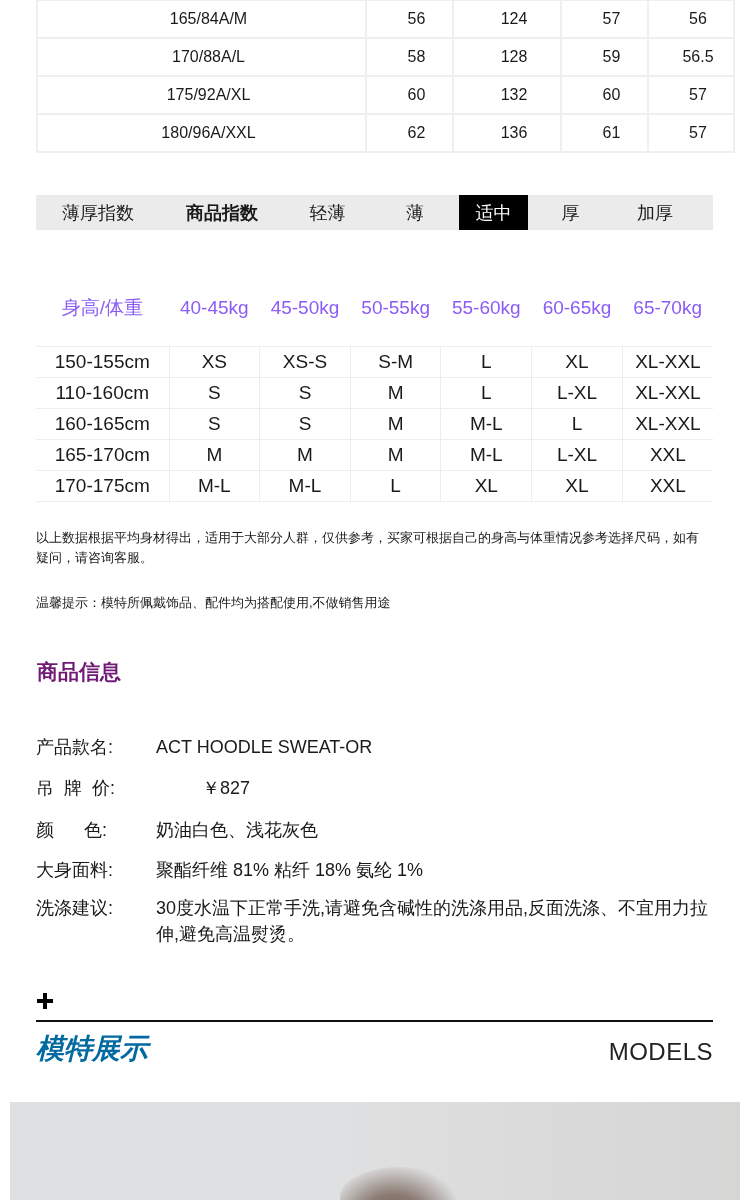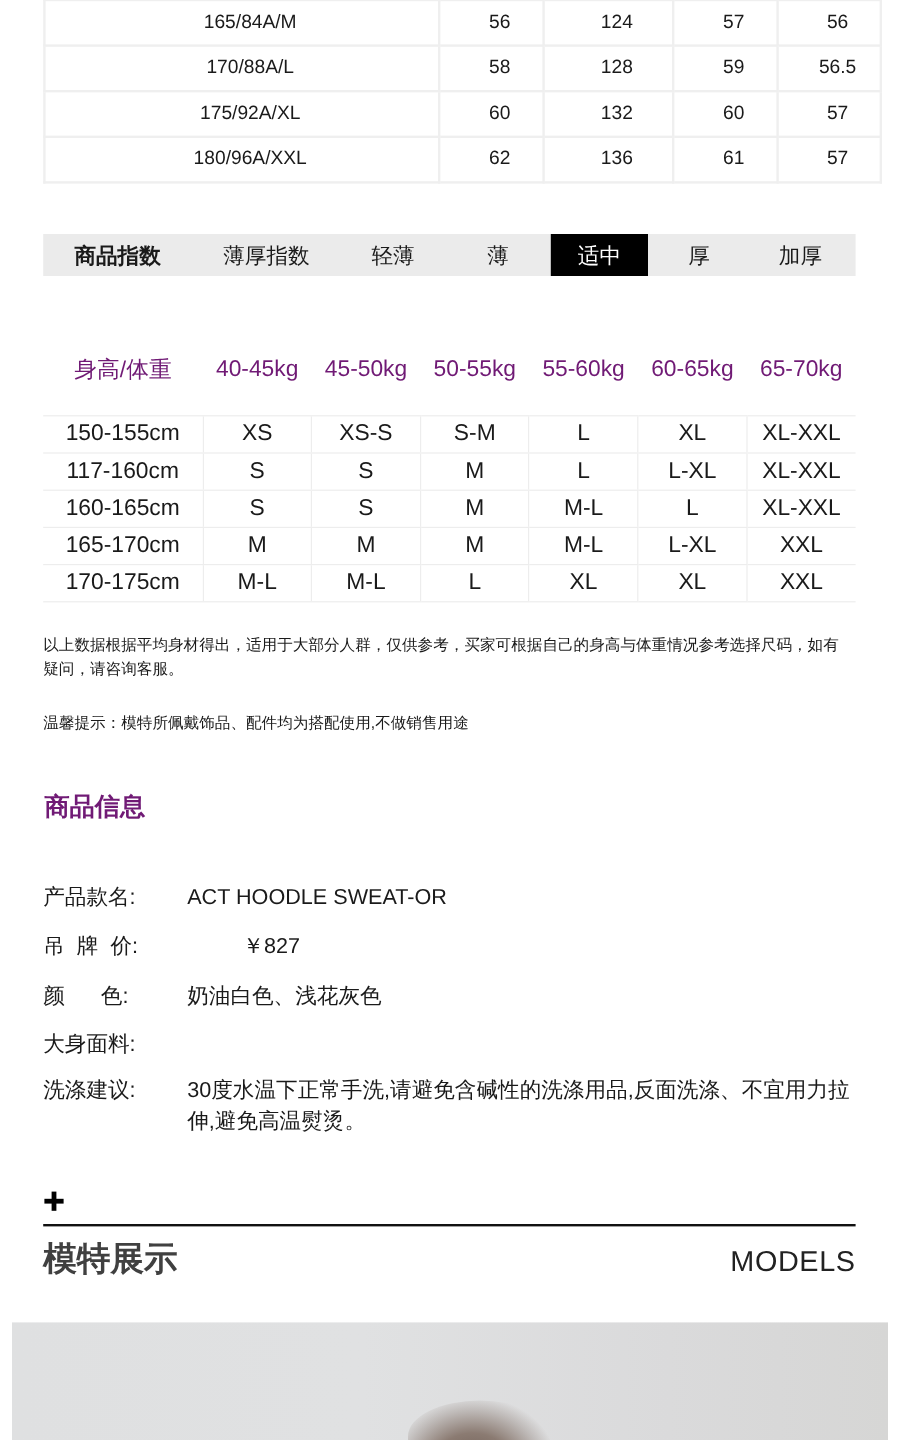--- a/index.html
+++ b/index.html
@@ -27,30 +27,30 @@
     background: #ebebeb; display: flex;
   }
   .thickness-bar .cell {
     flex: 0 0 auto; display: flex; align-items: center; justify-content: center;
     font-size: 18px; color: #1a1a1a;
   }
   .thickness-bar .cell.title { width: 124px; font-weight: bold; font-size: 18px; }
   .thickness-bar .cell.w1 { width: 124px; }
   .thickness-bar .cell.w2 { width: 87px; }
   .thickness-bar .cell.w3 { width: 88px; }
-  .thickness-bar .cell.active { background: #000; color: #fff; width: 81px; }
+  .thickness-bar .cell.active { background: #000; color: #fff; width: 69px; }
   .thickness-bar .cell.w5 { width: 85px; }
   .thickness-bar .cell.w6 { width: 84px; }
 
   
   .size-header {
     position: absolute; left: 36px; top: 290px; width: 677px; height: 36px; display: flex;
   }
   .size-header div {
-    display: flex; align-items: center; justify-content: center; font-size: 19px; color: #701a75;
+    display: flex; align-items: center; justify-content: center; font-size: 19px; color: #8b5cf6;
   }
   .size-header .h0 { width: 133px; }
   .size-header .h { width: 90.7px; }
 
   .size-table {
     position: absolute; left: 36px; top: 346px; width: 677px;
     border-collapse: collapse; table-layout: fixed;
   }
   .size-table td {
     height: 31px; text-align: center; font-size: 19px; color: #1a1a1a;
@@ -71,21 +71,21 @@
   .info-row { position: absolute; left: 36px; width: 680px; display: flex; font-size: 18px; line-height: 26px; color: #1a1a1a; }
   .info-row .label { width: 120px; flex: 0 0 120px; white-space: pre; }
   .info-row .value { flex: 1; }
 
   
   .plus-icon { position: absolute; left: 36px; top: 992px; width: 18px; height: 18px; }
   .plus-icon::before, .plus-icon::after { content: ""; position: absolute; background: #000; }
   .plus-icon::before { left: 7px; top: 1px; width: 4px; height: 16px; }
   .plus-icon::after { left: 1px; top: 7px; width: 16px; height: 4px; }
   .divider-line { position: absolute; left: 36px; top: 1020px; width: 677px; height: 2px; background: #111; }
-  .models-title { position: absolute; left: 36px; top: 1030px; font-size: 28px; font-weight: bold; color: #404040; }
+  .models-title { position: absolute; left: 36px; top: 1030px; font-size: 28px; font-weight: bold; color: #0369a1; font-style: italic; }
   .models-en { position: absolute; right: 37px; top: 1038px; font-size: 24px; color: #222; letter-spacing: 0.5px; }
 
   
   .model-photo {
     position: absolute; left: 10px; top: 1102px; width: 730px; height: 98px;
     background: linear-gradient(90deg, #dfe0e1 0%, #e0e1e2 40%, #dadadb 75%, #d6d6d5 100%);
     overflow: hidden;
   }
   .hair {
     position: absolute; left: 330px; top: 65px; width: 120px; height: 60px;
@@ -123,22 +123,22 @@
       <td class="c0">180/96A/XXL</td>
       <td class="c1">62</td>
       <td class="c2">136</td>
       <td class="c3">61</td>
       <td class="c4">57</td>
     </tr>
   </tbody>
 </table>
 
 <div class="thickness-bar">
+  <div class="cell w1">薄厚指数</div>
   <div class="cell title">商品指数</div>
-  <div class="cell w1">薄厚指数</div>
   <div class="cell w2">轻薄</div>
   <div class="cell w3">薄</div>
   <div class="cell active">适中</div>
   <div class="cell w5">厚</div>
   <div class="cell w6">加厚</div>
 </div>
 
 <div class="size-header">
   <div class="h0">身高/体重</div>
   <div class="h">40-45kg</div>
@@ -154,21 +154,21 @@
     <tr>
       <td>150-155cm</td>
       <td>XS</td>
       <td>XS-S</td>
       <td>S-M</td>
       <td>L</td>
       <td>XL</td>
       <td>XL-XXL</td>
     </tr>
     <tr>
-      <td>117-160cm</td>
+      <td>110-160cm</td>
       <td>S</td>
       <td>S</td>
       <td>M</td>
       <td>L</td>
       <td>L-XL</td>
       <td>XL-XXL</td>
     </tr>
     <tr>
       <td>160-165cm</td>
       <td>S</td>
@@ -211,20 +211,21 @@
 <div class="info-row" style="top:775px;gap:46px;">
   <span class="label">吊  牌  价:</span>
   <span class="value">￥827</span>
 </div>
 <div class="info-row" style="top:817px;align-items:center;">
   <span class="label">颜      色:</span>
   <span class="value">奶油白色、浅花灰色</span>
 </div>
 <div class="info-row" style="top:857px;">
   <span class="label">大身面料:</span>
+  <span class="value">聚酯纤维 81% 粘纤 18% 氨纶 1%</span>
 </div>
 <div class="info-row" style="top:895px;">
   <span class="label">洗涤建议:</span>
   <span class="value">30度水温下正常手洗,请避免含碱性的洗涤用品,反面洗涤、不宜用力拉伸,避免高温熨烫。</span>
 </div>
 
 <div class="plus-icon"></div>
 <div class="divider-line"></div>
 <h2 class="models-title">模特展示</h2>
 <div class="models-en">MODELS</div>

